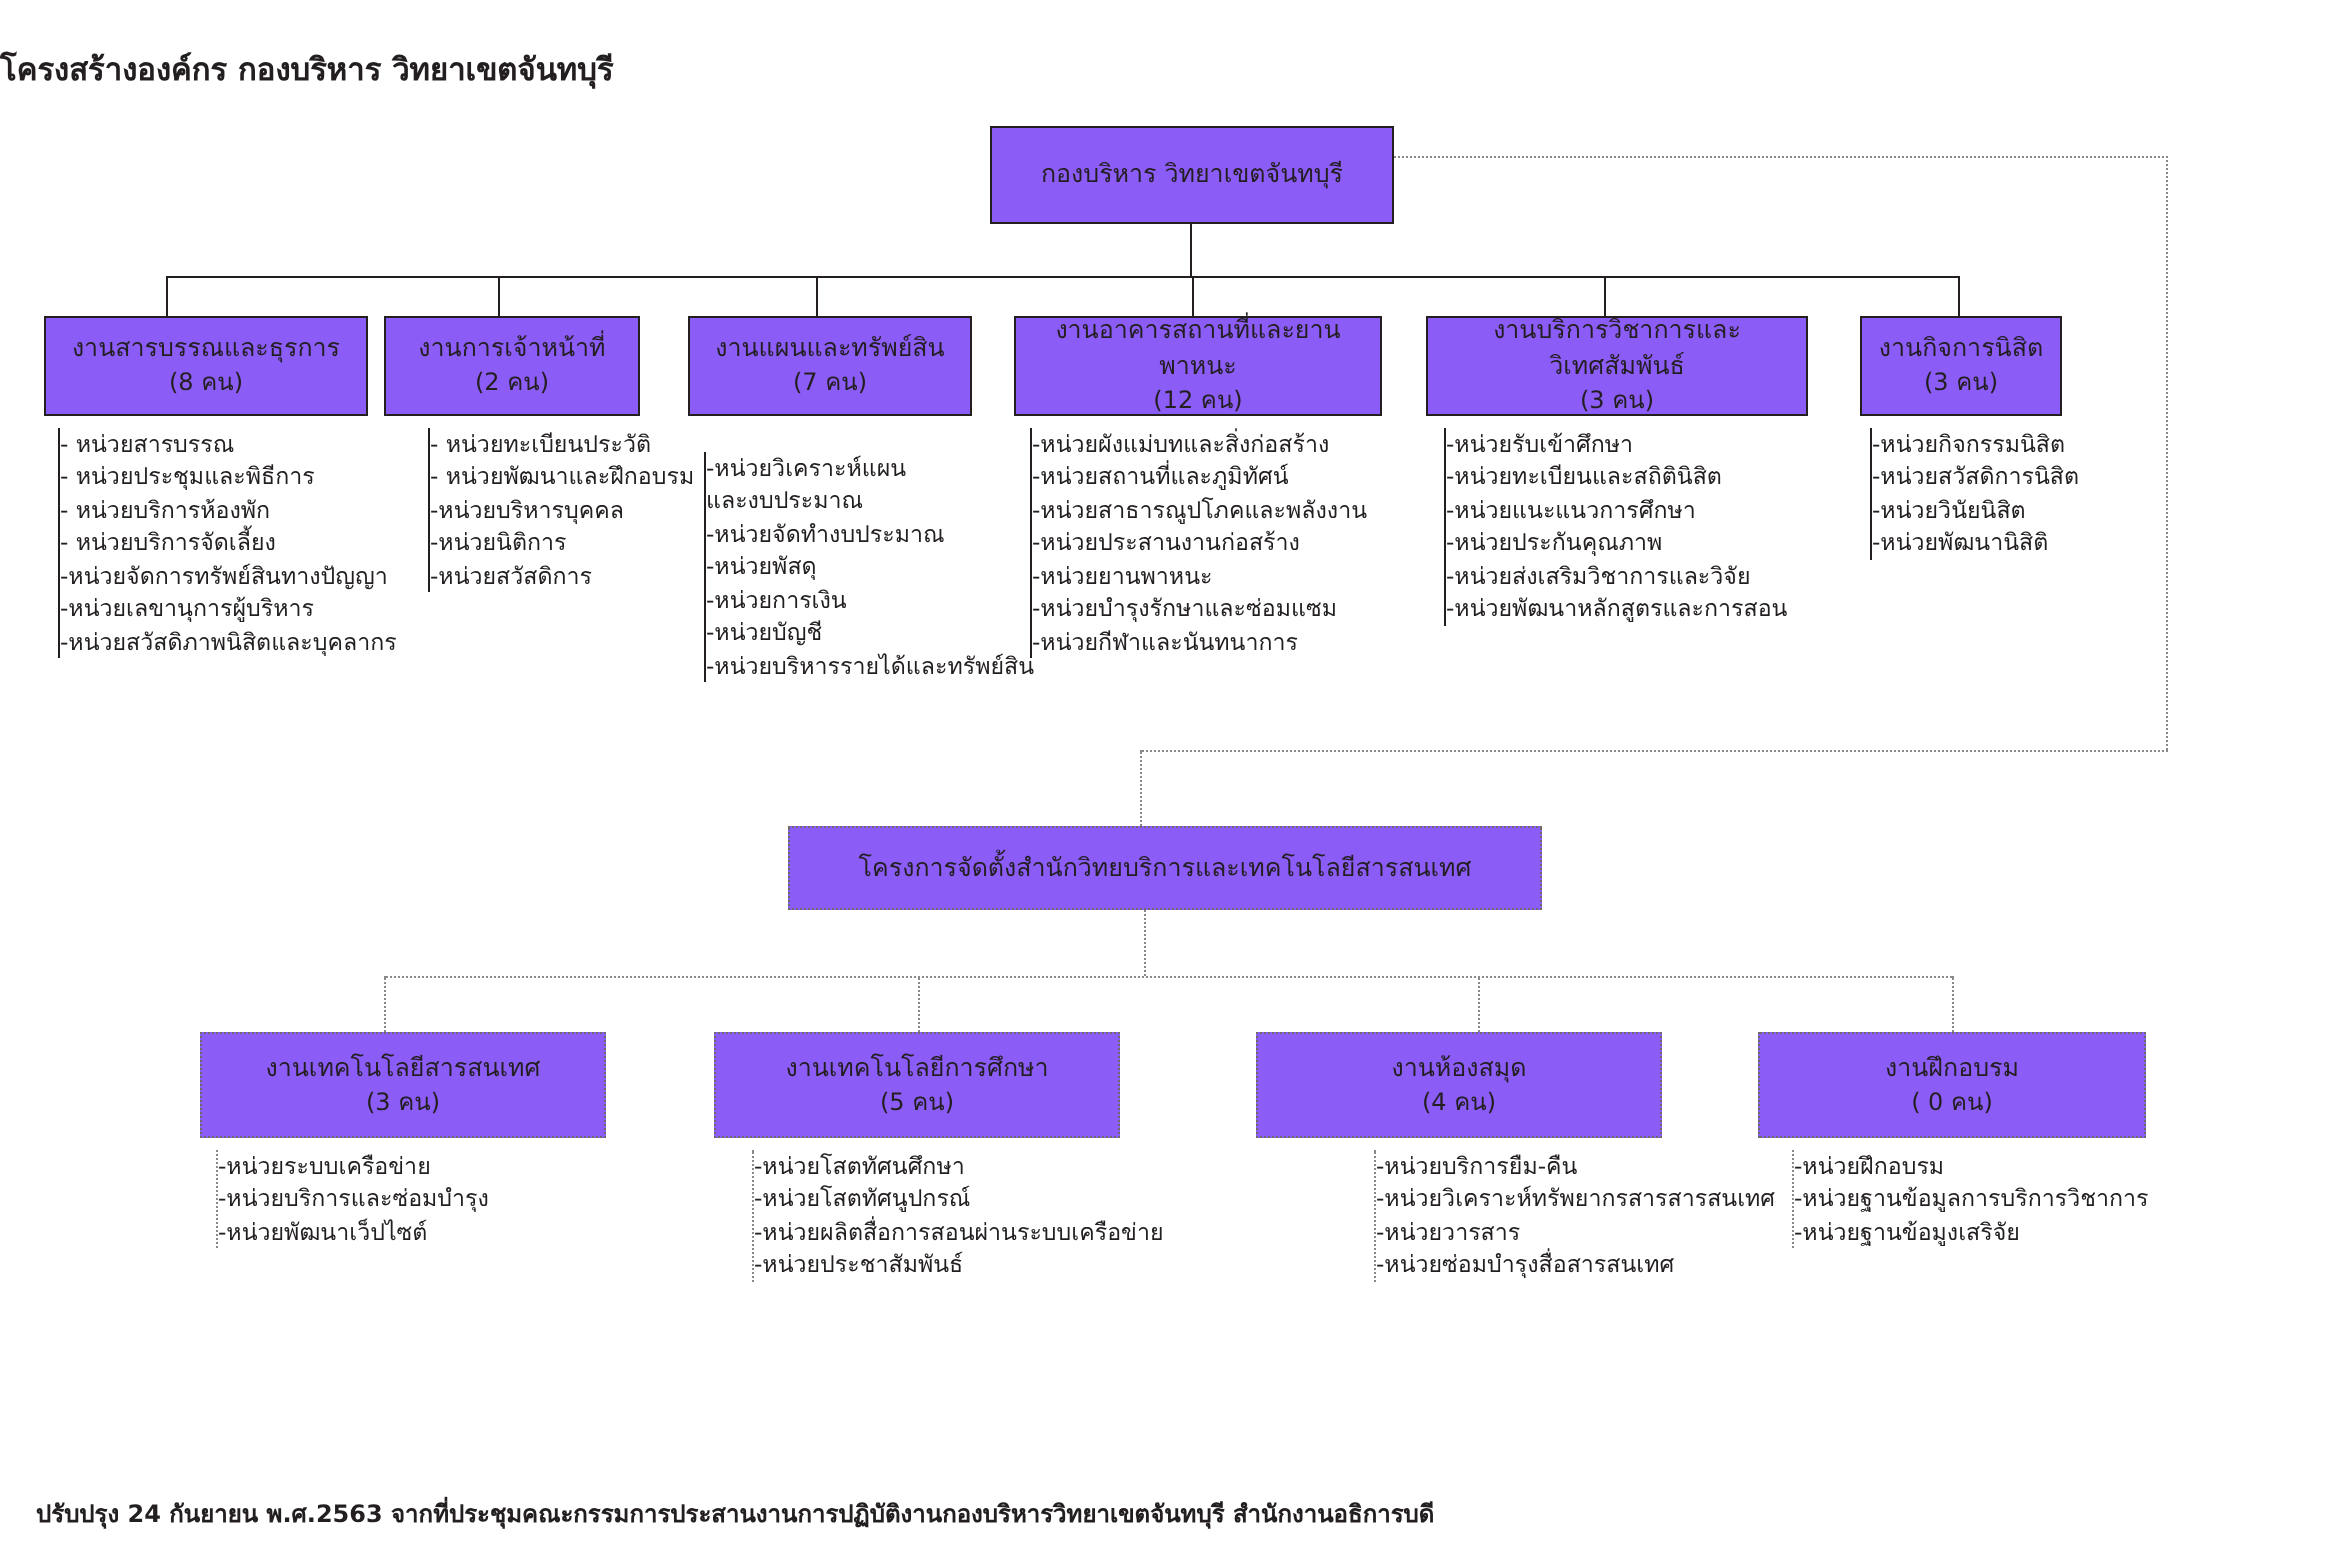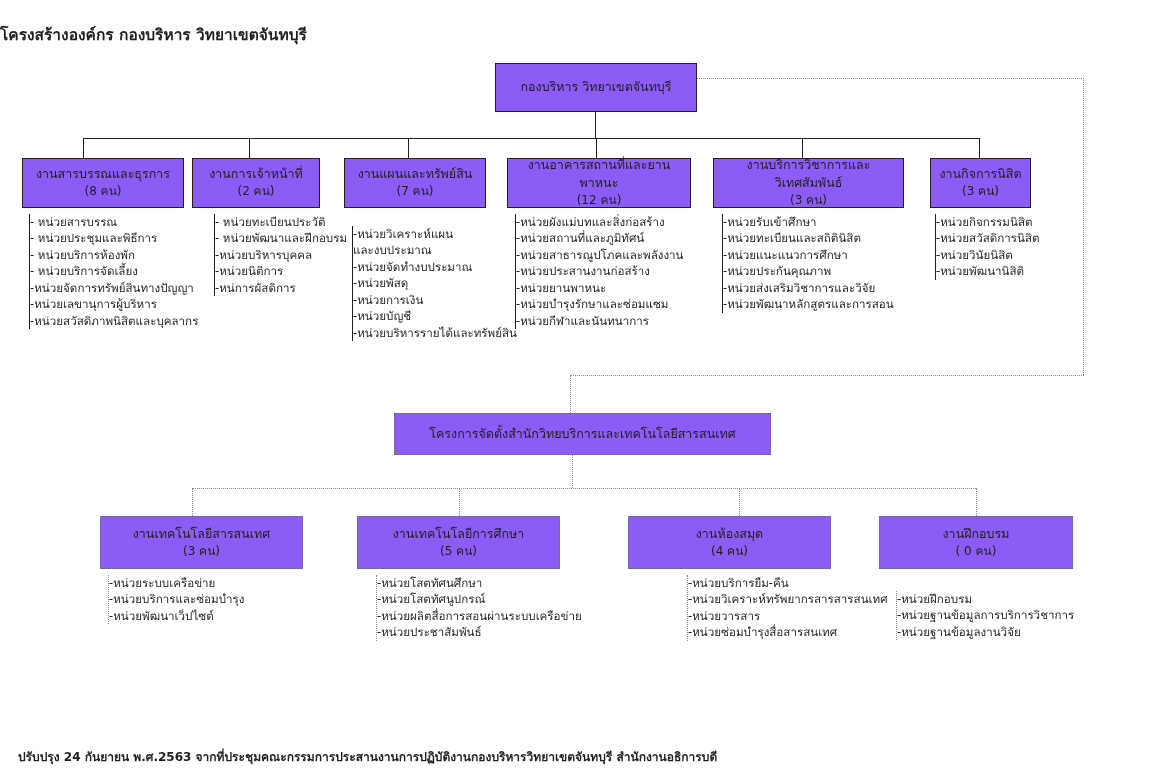--- a/index.html
+++ b/index.html
@@ -118,21 +118,21 @@
 
   <div class="box" style="left:192px;top:158px;width:128px;height:50px;">
     <div>งานการเจ้าหน้าที่</div>
     <div class="ln2">(2 คน)</div>
   </div>
   <div class="ulist" style="left:214px;top:214px;">
     <div>- หน่วยทะเบียนประวัติ</div>
     <div>- หน่วยพัฒนาและฝึกอบรม</div>
     <div>-หน่วยบริหารบุคคล</div>
     <div>-หน่วยนิติการ</div>
-    <div>-หน่การผัสดิการ</div>
+    <div>-หน่วยสวัสดิการ</div>
   </div>
 
   <div class="box" style="left:344px;top:158px;width:142px;height:50px;">
     <div>งานแผนและทรัพย์สิน</div>
     <div class="ln2">(7 คน)</div>
   </div>
   <div class="ulist" style="left:352px;top:214px;margin-top:12px;">
     <div>-หน่วยวิเคราะห์แผน</div>
     <div>  และงบประมาณ</div>
     <div>-หน่วยจัดทำงบประมาณ</div>
@@ -221,21 +221,21 @@
     <div>-หน่วยบริการยืม-คืน</div>
     <div>-หน่วยวิเคราะห์ทรัพยากรสารสารสนเทศ</div>
     <div>-หน่วยวารสาร</div>
     <div>-หน่วยซ่อมบำรุงสื่อสารสนเทศ</div>
   </div>
 
   <div class="box dotted" style="left:879px;top:516px;width:194px;height:53px;">
     <div>งานฝึกอบรม</div>
     <div class="ln2">( 0 คน)</div>
   </div>
-  <div class="ulist dotted" style="left:896px;top:575px;margin-top:16px;">
+  <div class="ulist dotted" style="left:896px;top:575px;">
     <div>-หน่วยฝึกอบรม</div>
     <div>-หน่วยฐานข้อมูลการบริการวิชาการ</div>
-    <div>-หน่วยฐานข้อมูลงานวิจัย</div>
+    <div>-หน่วยฐานข้อมูงเสริจัย</div>
   </div>
 
   <div class="footer">ปรับปรุง 24 กันยายน พ.ศ.2563  จากที่ประชุมคณะกรรมการประสานงานการปฏิบัติงานกองบริหารวิทยาเขตจันทบุรี  สำนักงานอธิการบดี</div>
 
 </div>
 
 </body></html>

